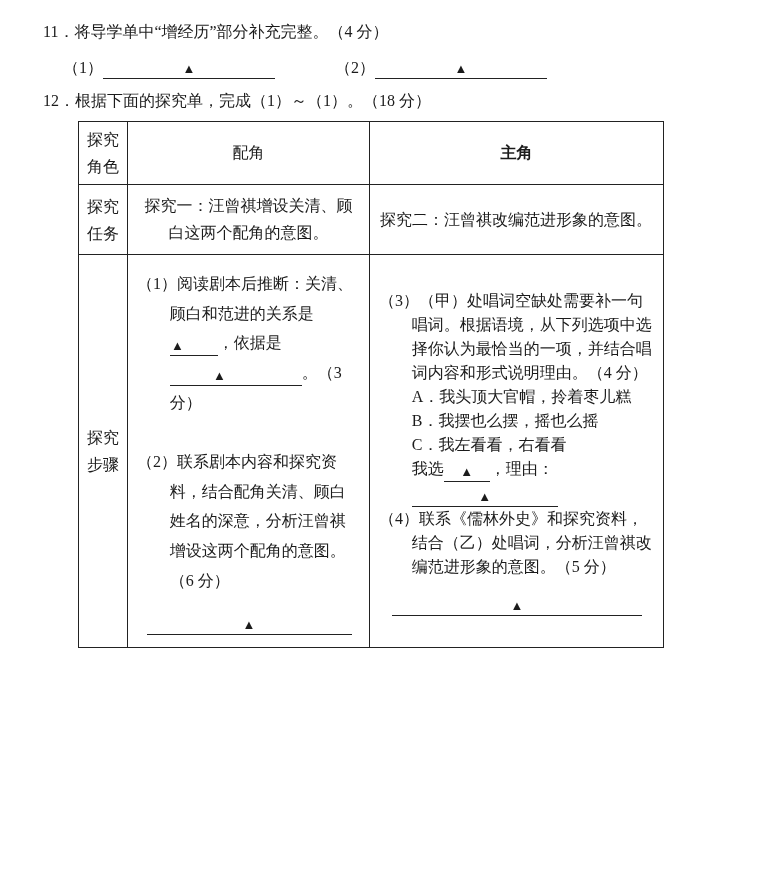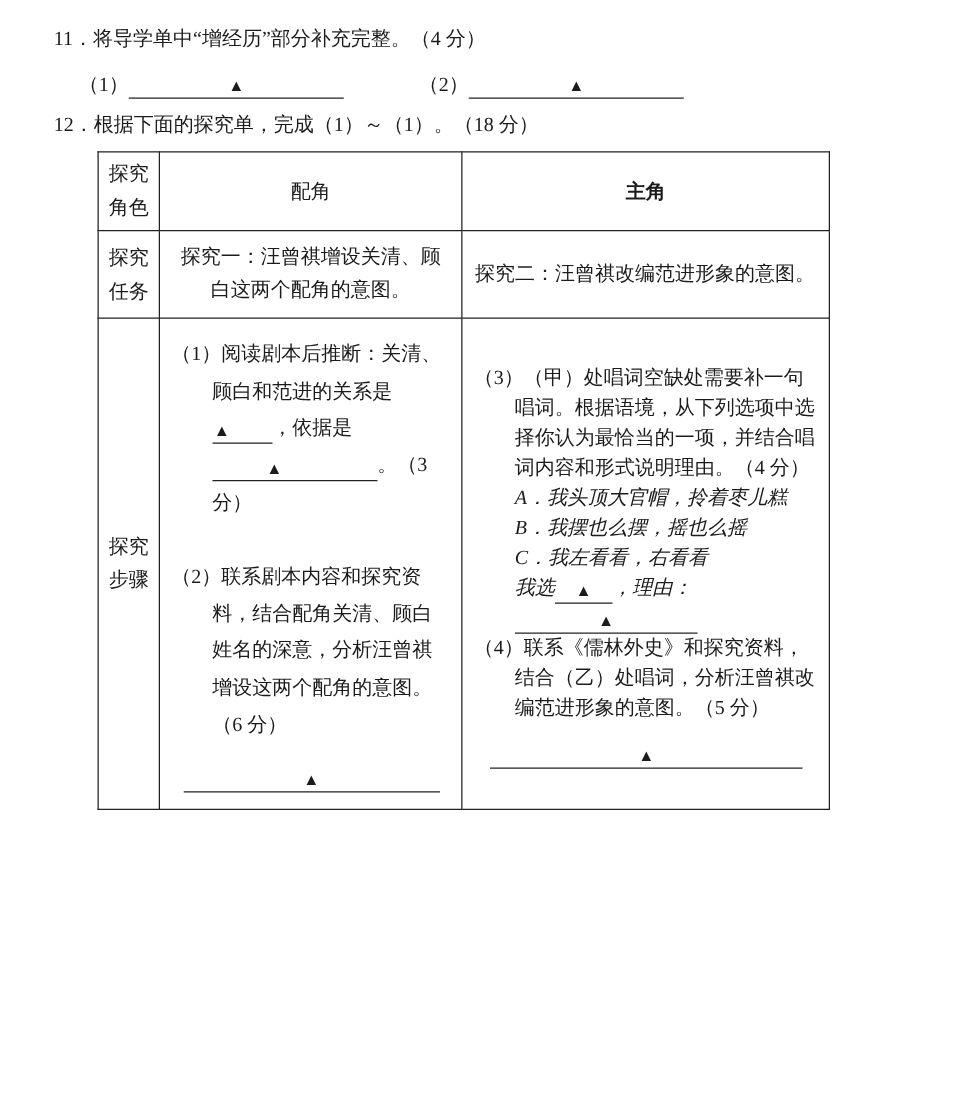--- a/index.html
+++ b/index.html
@@ -31,21 +31,21 @@
   table.exp td { border:1.5px solid #222; vertical-align:middle; }
   td.t-title { text-align:center; height:40px; font-size:16px; }
   td.rowlab { width:49px; text-align:center; padding:4px 6px; line-height:1.7; }
   td.col-left { width:242px; }
   td.col-right { width:294px;font-weight:bold; }
   td.task { padding:8px 10px; line-height:1.65; }
   td.steps { vertical-align:top; padding:14px 8px 10px 9px; }
   td.steps-left { line-height:1.85; }
   td.steps-right { line-height:1.5; }
   .hang { padding-left:2.05em; text-indent:-2.05em; }
-  .indent { padding-left:2.05em;font-style:italic; }
+  .indent { padding-left:2.05em; }
   .b-48 { width:48px; }
   .b-132 { width:132px; }
   .b-46 { width:46px; }
   .b-148 { width:146px; }
   .c-blank { text-align:center; margin-top:12px; }
   .b-205 { width:205px; }
   .b-250 { width:250px; }
   .mt-sp { margin-top:30px; }
 
   .footer { position:absolute; left:0; bottom:16px; width:763px; text-align:center; font-size:15px; }

